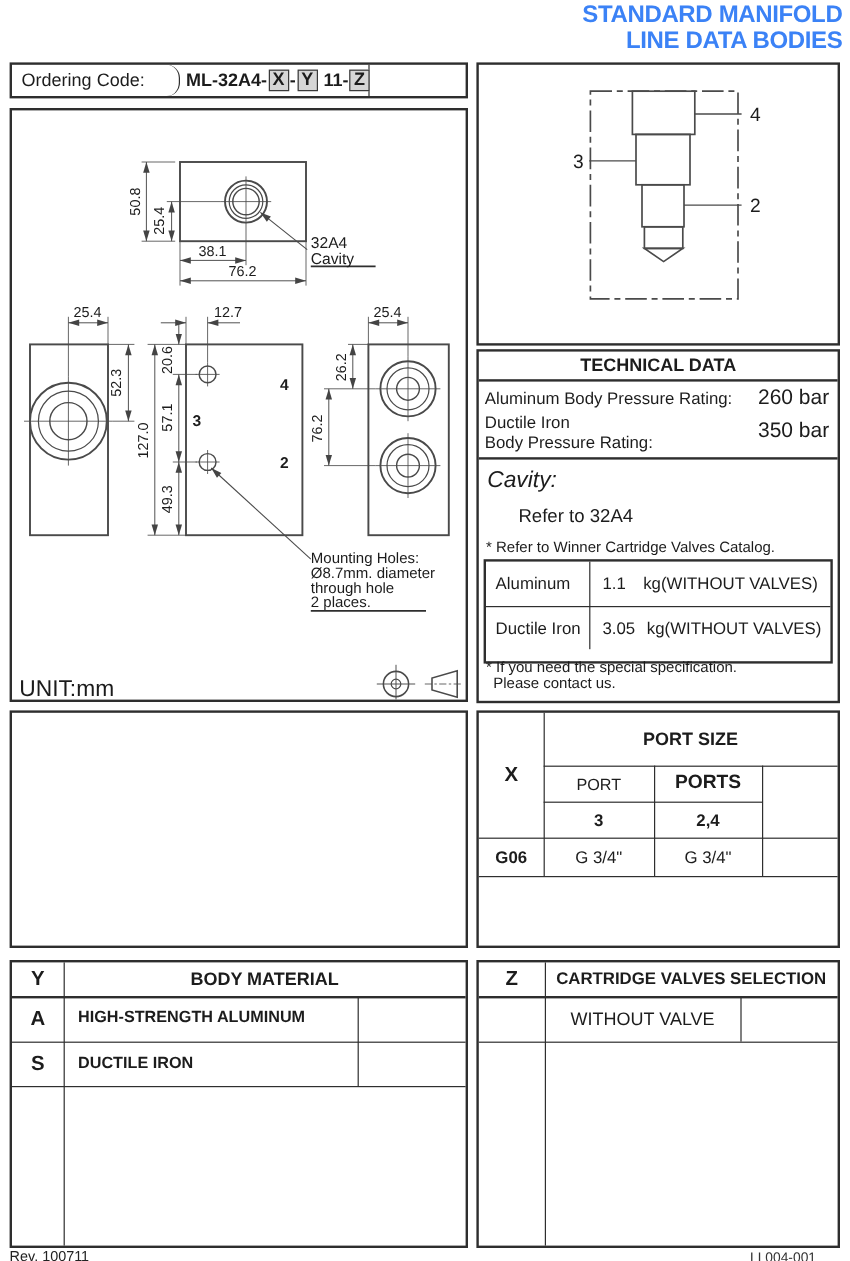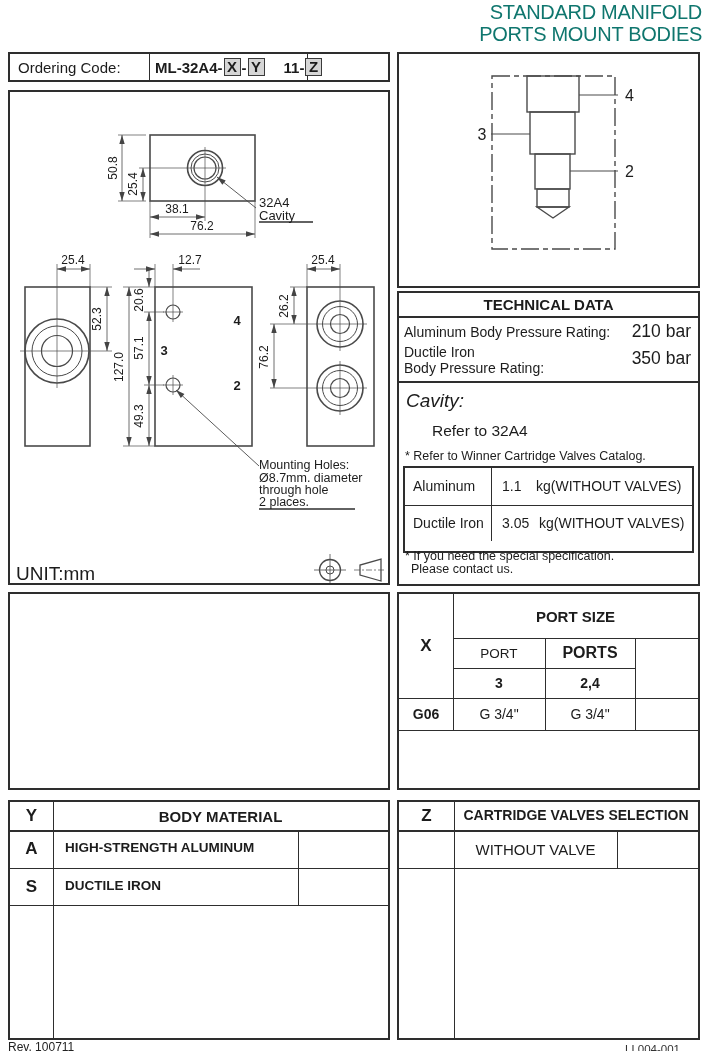--- a/index.html
+++ b/index.html
@@ -13,33 +13,33 @@
   .thick{border-width:2px;}
   svg text{fill:#1c1c1c;font-family:"Liberation Sans","DejaVu Sans",sans-serif;}
   svg{display:block;}
   .dimtxt{font-size:12px;}
   .code-box{display:inline-block;border:1.5px solid #3a3a3a;background:#d6d6d6;padding:0 2.5px;margin:0 1px;line-height:1.1;}
   .note{font-size:12.5px;}
 </style>
 </head>
 <body>
 
-<div class="abs" style="top:2px;right:6px;text-align:right;font-weight:normal;font-size:20px;line-height:1.08;letter-spacing:-0.3px;color:#0f766e;margin-left:28px;">
+<div class="abs" style="top:2px;right:6px;text-align:right;font-weight:bold;font-size:20px;line-height:1.08;letter-spacing:-0.3px;color:#3b82f6;margin-left:28px;">
   <div>STANDARD MANIFOLD</div>
-  <div>PORTS MOUNT BODIES</div>
+  <div>LINE DATA BODIES</div>
 </div>
 
 <div class="panel" style="left:8px;top:52px;width:382px;height:30px;display:flex;align-items:center;">
-  <div style="width:140px;padding-left:8px;font-size:15px;border-right:1.5px solid #2e2e2e;height:100%;display:flex;align-items:center;">Ordering Code:</div>
+  <div style="width:140px;padding-left:8px;font-size:15px;border-right:1.5px solid #2e2e2e;height:100%;display:flex;align-items:center;border-radius:11px;">Ordering Code:</div>
   <div style="width:158px;padding-left:5px;font-size:15px;font-weight:bold;border-right:1.5px solid #2e2e2e;height:100%;display:flex;align-items:center;white-space:nowrap;">
     <span>ML-32A4-</span>
       <span class="code-box">X</span>
       <span>-</span>
       <span class="code-box">Y</span>
-      <span style="margin-left:18px;">11-</span>
+      <span style="margin-left:4px;">11-</span>
       <span class="code-box">Z</span>
   </div>
   <div style="flex:1;height:100%;"></div>
 </div>
 
 <div class="panel" style="left:8px;top:90px;width:382px;height:495px;text-align:center;">
 <svg width="378" height="491" viewBox="0 0 378 491">
   <defs>
     <marker id="arrE" markerWidth="10" markerHeight="7" refX="9" refY="3.5" orient="auto" markerUnits="userSpaceOnUse">
           <path d="M0,0.8 L9,3.5 L0,6.2 Z" fill="#444"></path>
@@ -173,21 +173,21 @@
   </g>
   <text x="226" y="47" font-size="16">4</text>
   <text x="83" y="86" font-size="16" text-anchor="middle">3</text>
   <text x="226" y="123" font-size="16">2</text>
 </svg>
 </div>
 
 <div class="panel" style="left:397px;top:291px;width:303px;height:295px;">
   <div class="abs center" style="left:0;top:0;width:299px;height:25px;border-bottom:2px solid #2e2e2e;font-weight:bold;font-size:15px;">TECHNICAL DATA</div>
   <div class="abs" style="left:5px;top:31px;font-size:14px;">Aluminum Body Pressure Rating:</div>
-  <div class="abs" style="right:7px;top:28px;font-size:17.5px;">210 bar</div>
+  <div class="abs" style="right:7px;top:28px;font-size:17.5px;">260 bar</div>
   <div class="abs" style="left:5px;top:51px;font-size:14px;">Ductile Iron</div>
   <div class="abs" style="left:5px;top:67px;font-size:14px;">Body Pressure Rating:</div>
   <div class="abs" style="right:7px;top:55px;font-size:17.5px;">350 bar</div>
   <div class="hline thick" style="left:0;top:88px;width:299px;"></div>
   <div class="abs" style="left:7px;top:97px;font-size:19px;font-style:italic;">Cavity:</div>
   <div class="abs" style="left:33px;top:129px;font-size:15.5px;">Refer to 32A4</div>
   <div class="abs note" style="left:6px;top:156px;">* Refer to Winner Cartridge Valves Catalog.</div>
   <div class="abs" style="left:4px;top:173px;width:291px;height:87px;border:2px solid #2e2e2e;">
     <div class="hline" style="left:0;top:36.5px;width:287px;"></div>
     <div class="vline" style="left:86px;top:0;height:73px;"></div>

